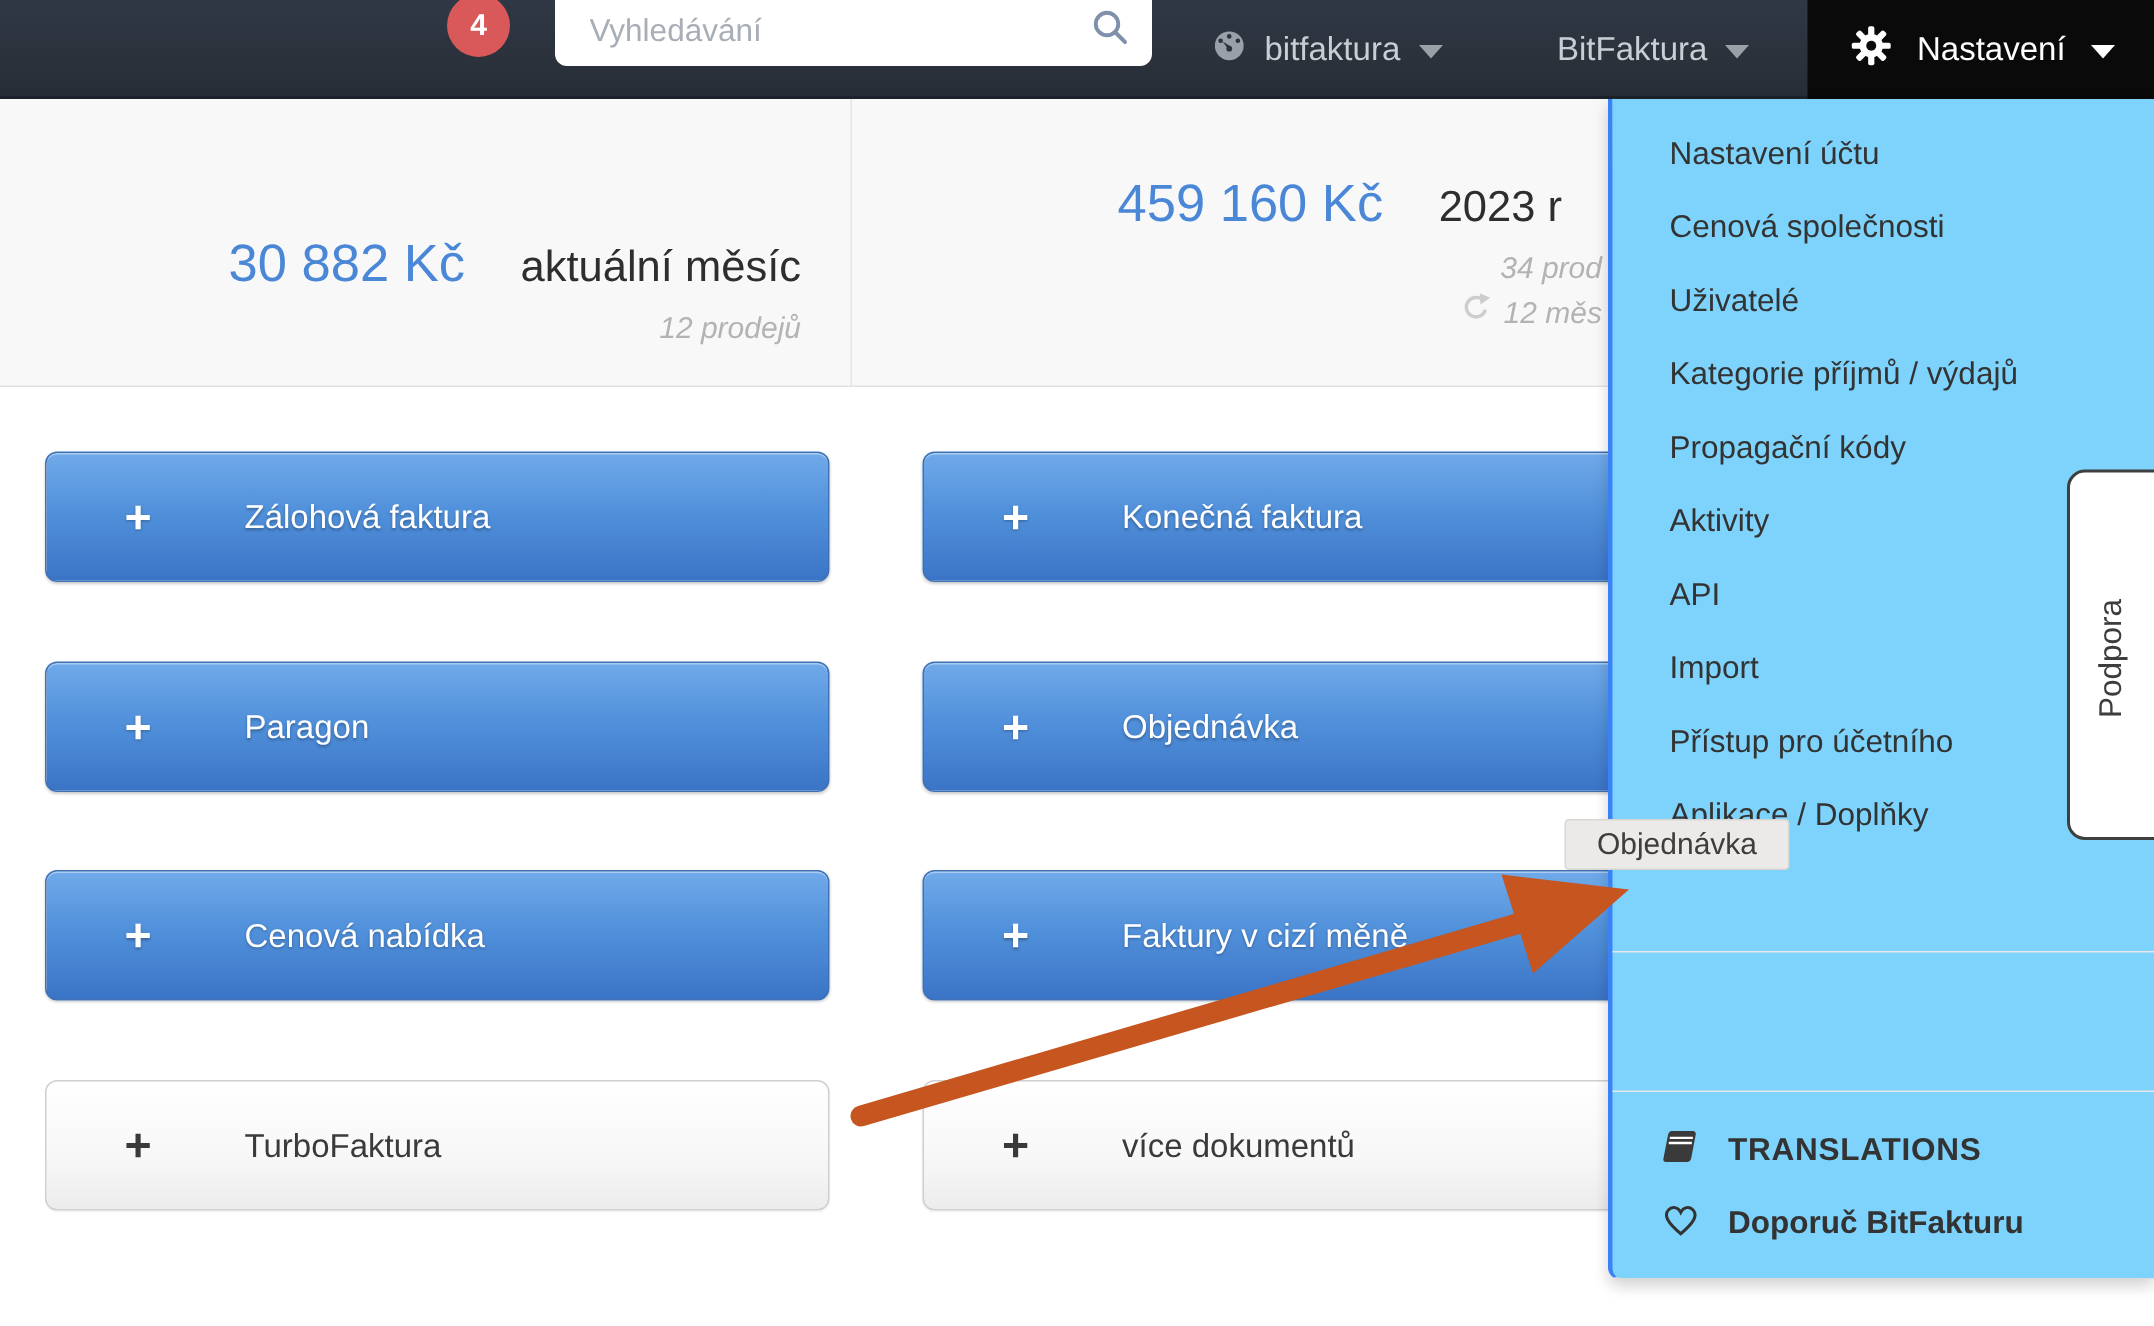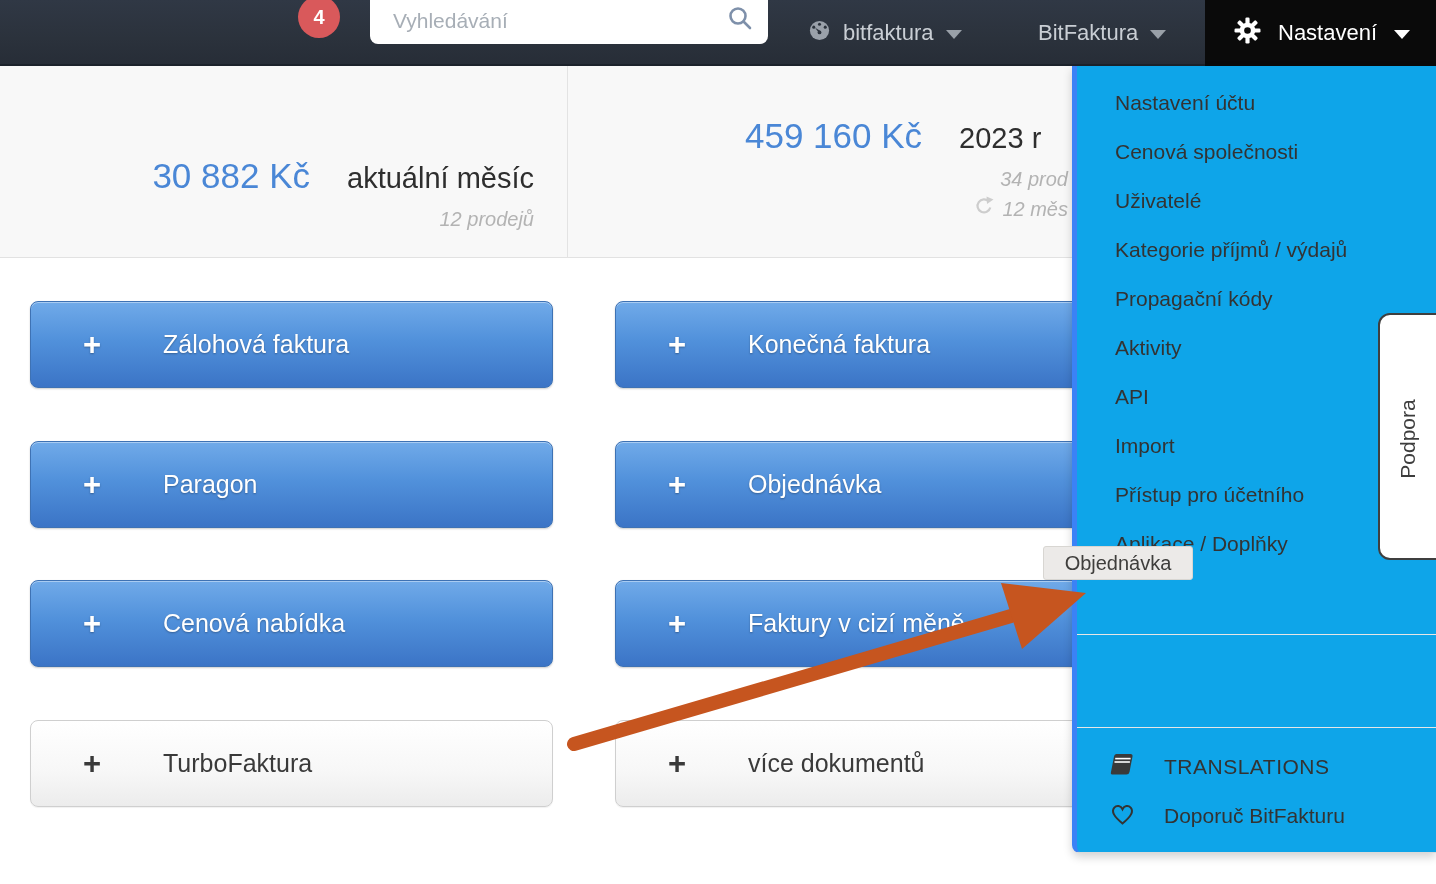--- a/index.html
+++ b/index.html
@@ -41,44 +41,44 @@
   .stat-left .stat-sub { margin-top:12px; }
   .stat-right-main { position:absolute; top:50px; left:745px; }
   .stat-right-subs { position:absolute; top:98px; left:745px; width:323px; text-align:right; }
   .stat-right-subs .row { display:flex; justify-content:flex-end; align-items:center; gap:8px;
     font-size:20px; font-style:italic; color:#b3b3b3; line-height:30px; }
 
   
   .btn { position:absolute; width:523px; height:87px; border-radius:8px;
     display:flex; align-items:center; padding-left:52px; cursor:pointer; }
   .btn .plus { width:44px; font-size:31px; font-weight:bold; }
-  .btn .lbl { font-size:25px; margin-left:36px; }
+  .btn .lbl { font-size:22px; margin-left:36px; }
   .btn-blue { background:linear-gradient(180deg,#70aae9 0%,#5191db 45%,#3b74c6 100%);
     border:1px solid #3e72b4; color:#ffffff;
     box-shadow:inset 0 1px 0 rgba(255,255,255,.4), 0 1px 2px rgba(0,0,0,.2); }
   .btn-blue .lbl, .btn-blue .plus { text-shadow:0 1px 2px rgba(0,0,0,.3); }
   .btn-white { background:linear-gradient(180deg,#ffffff 0%,#f7f7f7 60%,#ececec 100%);
     border:1px solid #cfcfcf; color:#3a3a3a; box-shadow:0 1px 1px rgba(0,0,0,.06); }
   .r0 { top:301px; } .r1 { top:441px; } .r2 { top:580px; } .r3 { top:720px; }
   .c0 { left:30px; } .c1 { left:615px; }
 
   
   .dropdown { position:absolute; left:1072px; top:66px; width:364px; height:787px;
-    background:#0ea5e9; z-index:20; box-shadow:0 4px 10px rgba(0,0,0,.18);
-    border-left:5px solid #3b82f6; border-radius:0 0 0 8px; border-bottom:1px solid #dadada; }
+    background:#7dd3fc; z-index:20; box-shadow:0 4px 10px rgba(0,0,0,.18);
+    border-left:3px solid #3b82f6; border-radius:0 0 0 8px; border-bottom:1px solid #dadada; }
   .menu-list { list-style:none; position:absolute; top:12px; left:0; width:100%; }
   .menu-list li { height:49px; line-height:49px; padding-left:38px; font-size:21px; color:#333333; cursor:pointer; }
   .menu-divider { position:absolute; left:0; width:100%; height:1px; background:#e6e6e6; }
   .divider-1 { top:568px; } .divider-2 { top:661px; }
   .menu-language { position:absolute; top:591px; left:0; width:100%; height:48px;
     display:flex; align-items:center; padding-left:18px; gap:14px; font-size:21px; color:#333; cursor:pointer; }
   .tri-left { width:0; height:0; border-top:8px solid transparent; border-bottom:8px solid transparent;
     border-right:11px solid #1c1c1c; }
   .menu-foot { position:absolute; left:0; width:100%; height:48px; display:flex; align-items:center;
-    padding-left:32px; gap:28px; font-size:21px; color:#333; cursor:pointer; }
+    padding-left:32px; gap:18px; font-size:21px; color:#333; cursor:pointer;font-weight:bold; }
   .foot-translations { top:677px; letter-spacing:.5px; }
   .foot-recommend { top:726px; }
 
   
   .support-tab { position:absolute; left:1378px; top:313px; width:72px; height:247px;
     background:#ffffff; border:2px solid #3f3f3f; border-radius:12px; z-index:25;
     display:flex; align-items:center; justify-content:flex-start; cursor:pointer; }
   .support-tab span { transform:rotate(-90deg); transform-origin:center; font-size:21px; color:#3d3d3d;
     white-space:nowrap; position:absolute; left:-12px; top:112px; width:80px; text-align:center; }
 

